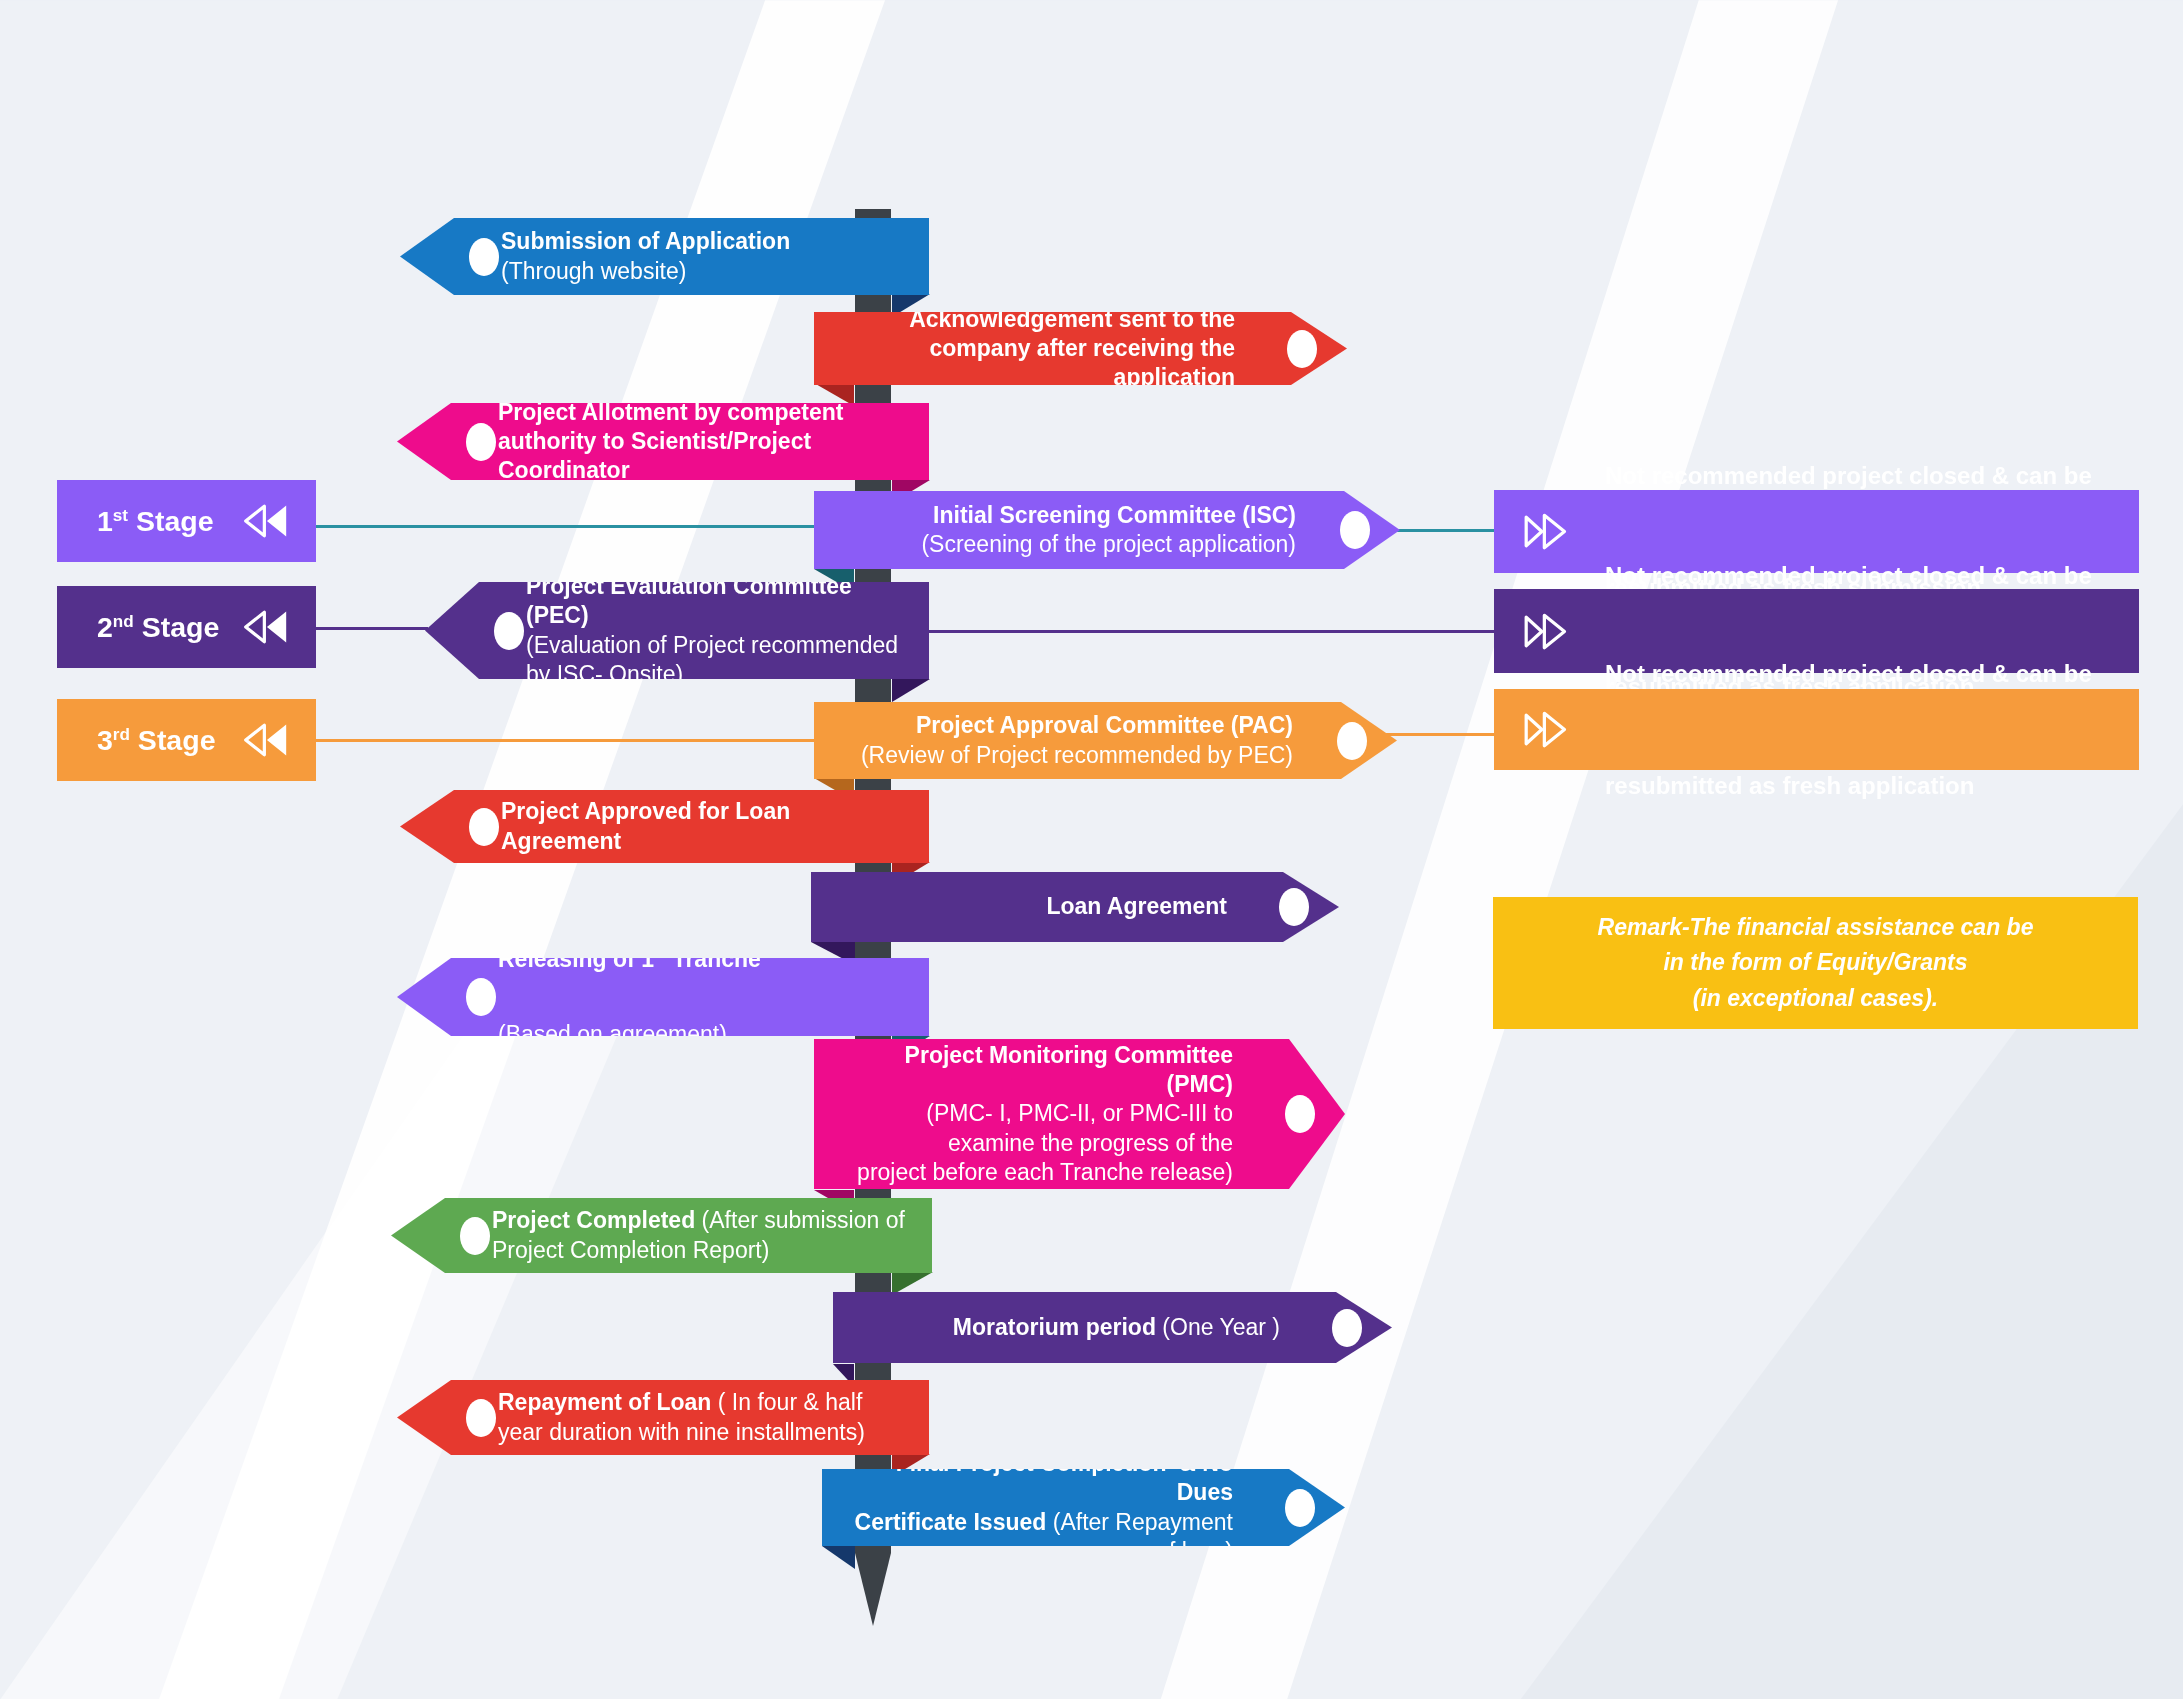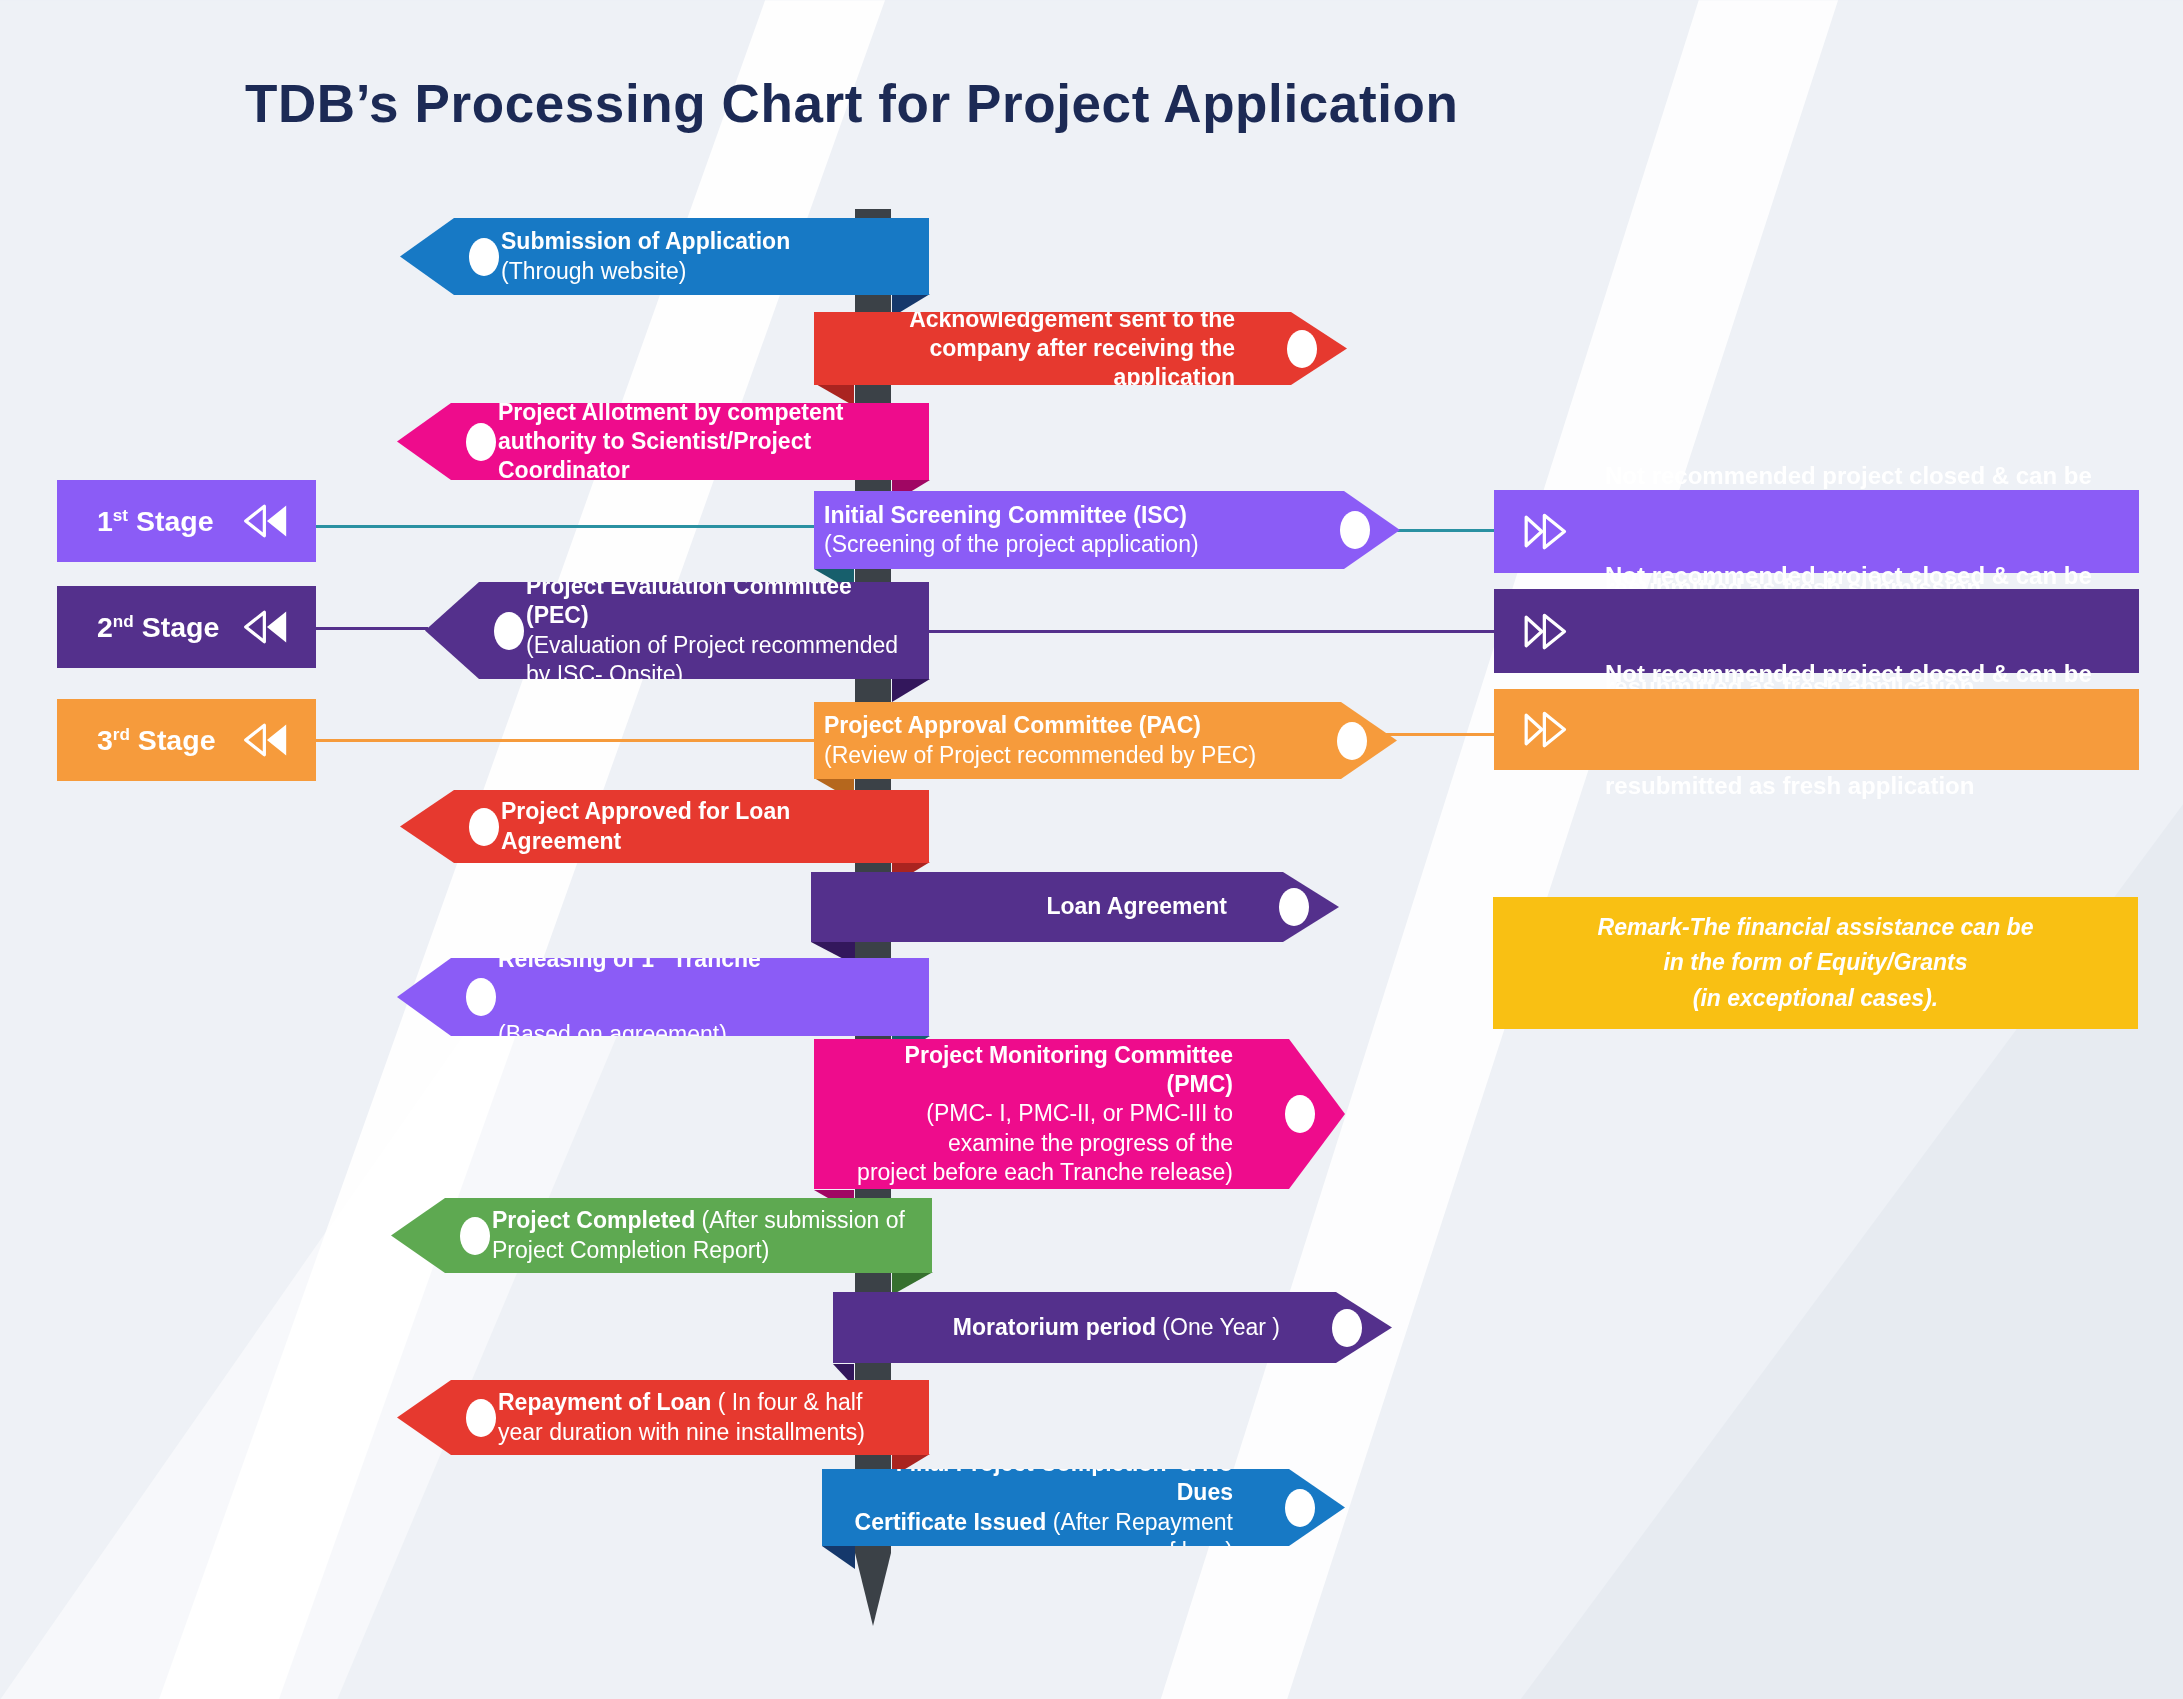--- a/index.html
+++ b/index.html
@@ -9,21 +9,21 @@
   .title{position:absolute;left:245px;top:73px;font-size:53px;font-weight:800;color:#1c2a55;letter-spacing:0.6px;z-index:4;margin:0;}
   .connector{position:absolute;height:3.2px;z-index:1;}
   .pole{position:absolute;left:855px;top:209px;width:36px;height:1417px;background:#3b4147;z-index:2;
         clip-path:polygon(0 0,100% 0,100% calc(100% - 73px),50% 100%,0 calc(100% - 73px));}
   .fold{position:absolute;width:38px;height:23px;z-index:2;}
   .fold.rightside{clip-path:polygon(0 0,100% 0,0 100%);}   
   .fold.leftside{clip-path:polygon(0 0,100% 0,100% 100%);} 
   .banner{position:absolute;z-index:3;color:#fff;display:flex;flex-direction:column;justify-content:center;box-sizing:border-box;}
   .banner.left{clip-path:polygon(0 50%,54px 0,100% 0,100% 100%,54px 100%);padding-left:101px;padding-right:10.4px;text-align:left;align-items:flex-start;}
   .banner.right{clip-path:polygon(0 0,calc(100% - 56px) 0,100% 50%,calc(100% - 56px) 100%,0 100%);padding-right:112px;padding-left:19.5px;text-align:right;align-items:flex-end;}
-  .banner.right.ctr{text-align:center;align-items:flex-start;padding-right:104px;padding-left:10px;}
+  .banner.right.ctr{text-align:center;align-items:flex-end;padding-right:104px;padding-left:10px;}
   .ln{font-size:23px;line-height:1.27;white-space:pre-wrap;}
   .ln.b,.b{font-weight:700;}
   .dot{position:absolute;width:30px;height:38px;background:#fff;border-radius:50%;top:50%;transform:translateY(-50%);z-index:4;}
   .banner.left .dot{left:69px;}
   .banner.right .dot{right:30px;}
   .stage{position:absolute;left:57px;width:259px;height:82px;z-index:3;color:#fff;display:flex;align-items:center;justify-content:space-between;box-sizing:border-box;padding:0 27px 0 40px;}
   .stage-label{font-size:28.5px;font-weight:700;white-space:pre-wrap;}
   .sup{font-size:0.6em;vertical-align:super;}
   .rbox{position:absolute;left:1494px;width:645px;z-index:3;color:#fff;display:flex;align-items:center;box-sizing:border-box;padding:0 19.5px 0 27px;}
   .rbox .rtext{font-size:24px;font-weight:700;line-height:1.55;margin-left:36px;white-space:pre-wrap;}
@@ -41,21 +41,20 @@
 <div id="canvas">
 
   <svg class="bg" width="2183" height="1700" viewBox="0 0 3367 2621">
     <rect x="0" y="0" width="3367" height="2621" fill="#eef1f6"></rect>
     <polygon points="1180,0 1365,0 430,2621 245,2621" fill="#ffffff" opacity="0.9"></polygon>
     <polygon points="2620,0 2835,0 1985,2621 1790,2621" fill="#ffffff" opacity="0.85"></polygon>
     <polygon points="3367,1240 3367,2621 2345,2621" fill="#e7ebf1"></polygon>
     <polygon points="0,2621 520,2621 980,1530 760,1530" fill="#ffffff" opacity="0.5"></polygon>
   </svg>
 
-  <h1 class="title">TDB’s Processing Chart for Project Application</h1>
 
   <div class="connector" style="top:525px;left:316px;width:499px;background:#2a91a2;"></div>
   <div class="connector" style="top:529px;left:1362px;width:132px;background:#2a91a2;"></div>
   <div class="connector" style="top:627px;left:316px;width:112px;background:#54308c;"></div>
   <div class="connector" style="top:630px;left:929px;width:565px;background:#54308c;"></div>
   <div class="connector" style="top:739px;left:316px;width:499px;background:#f69b3c;"></div>
   <div class="connector" style="top:733px;left:1362px;width:132px;background:#f69b3c;"></div>
 
   <div class="pole"></div>
 

